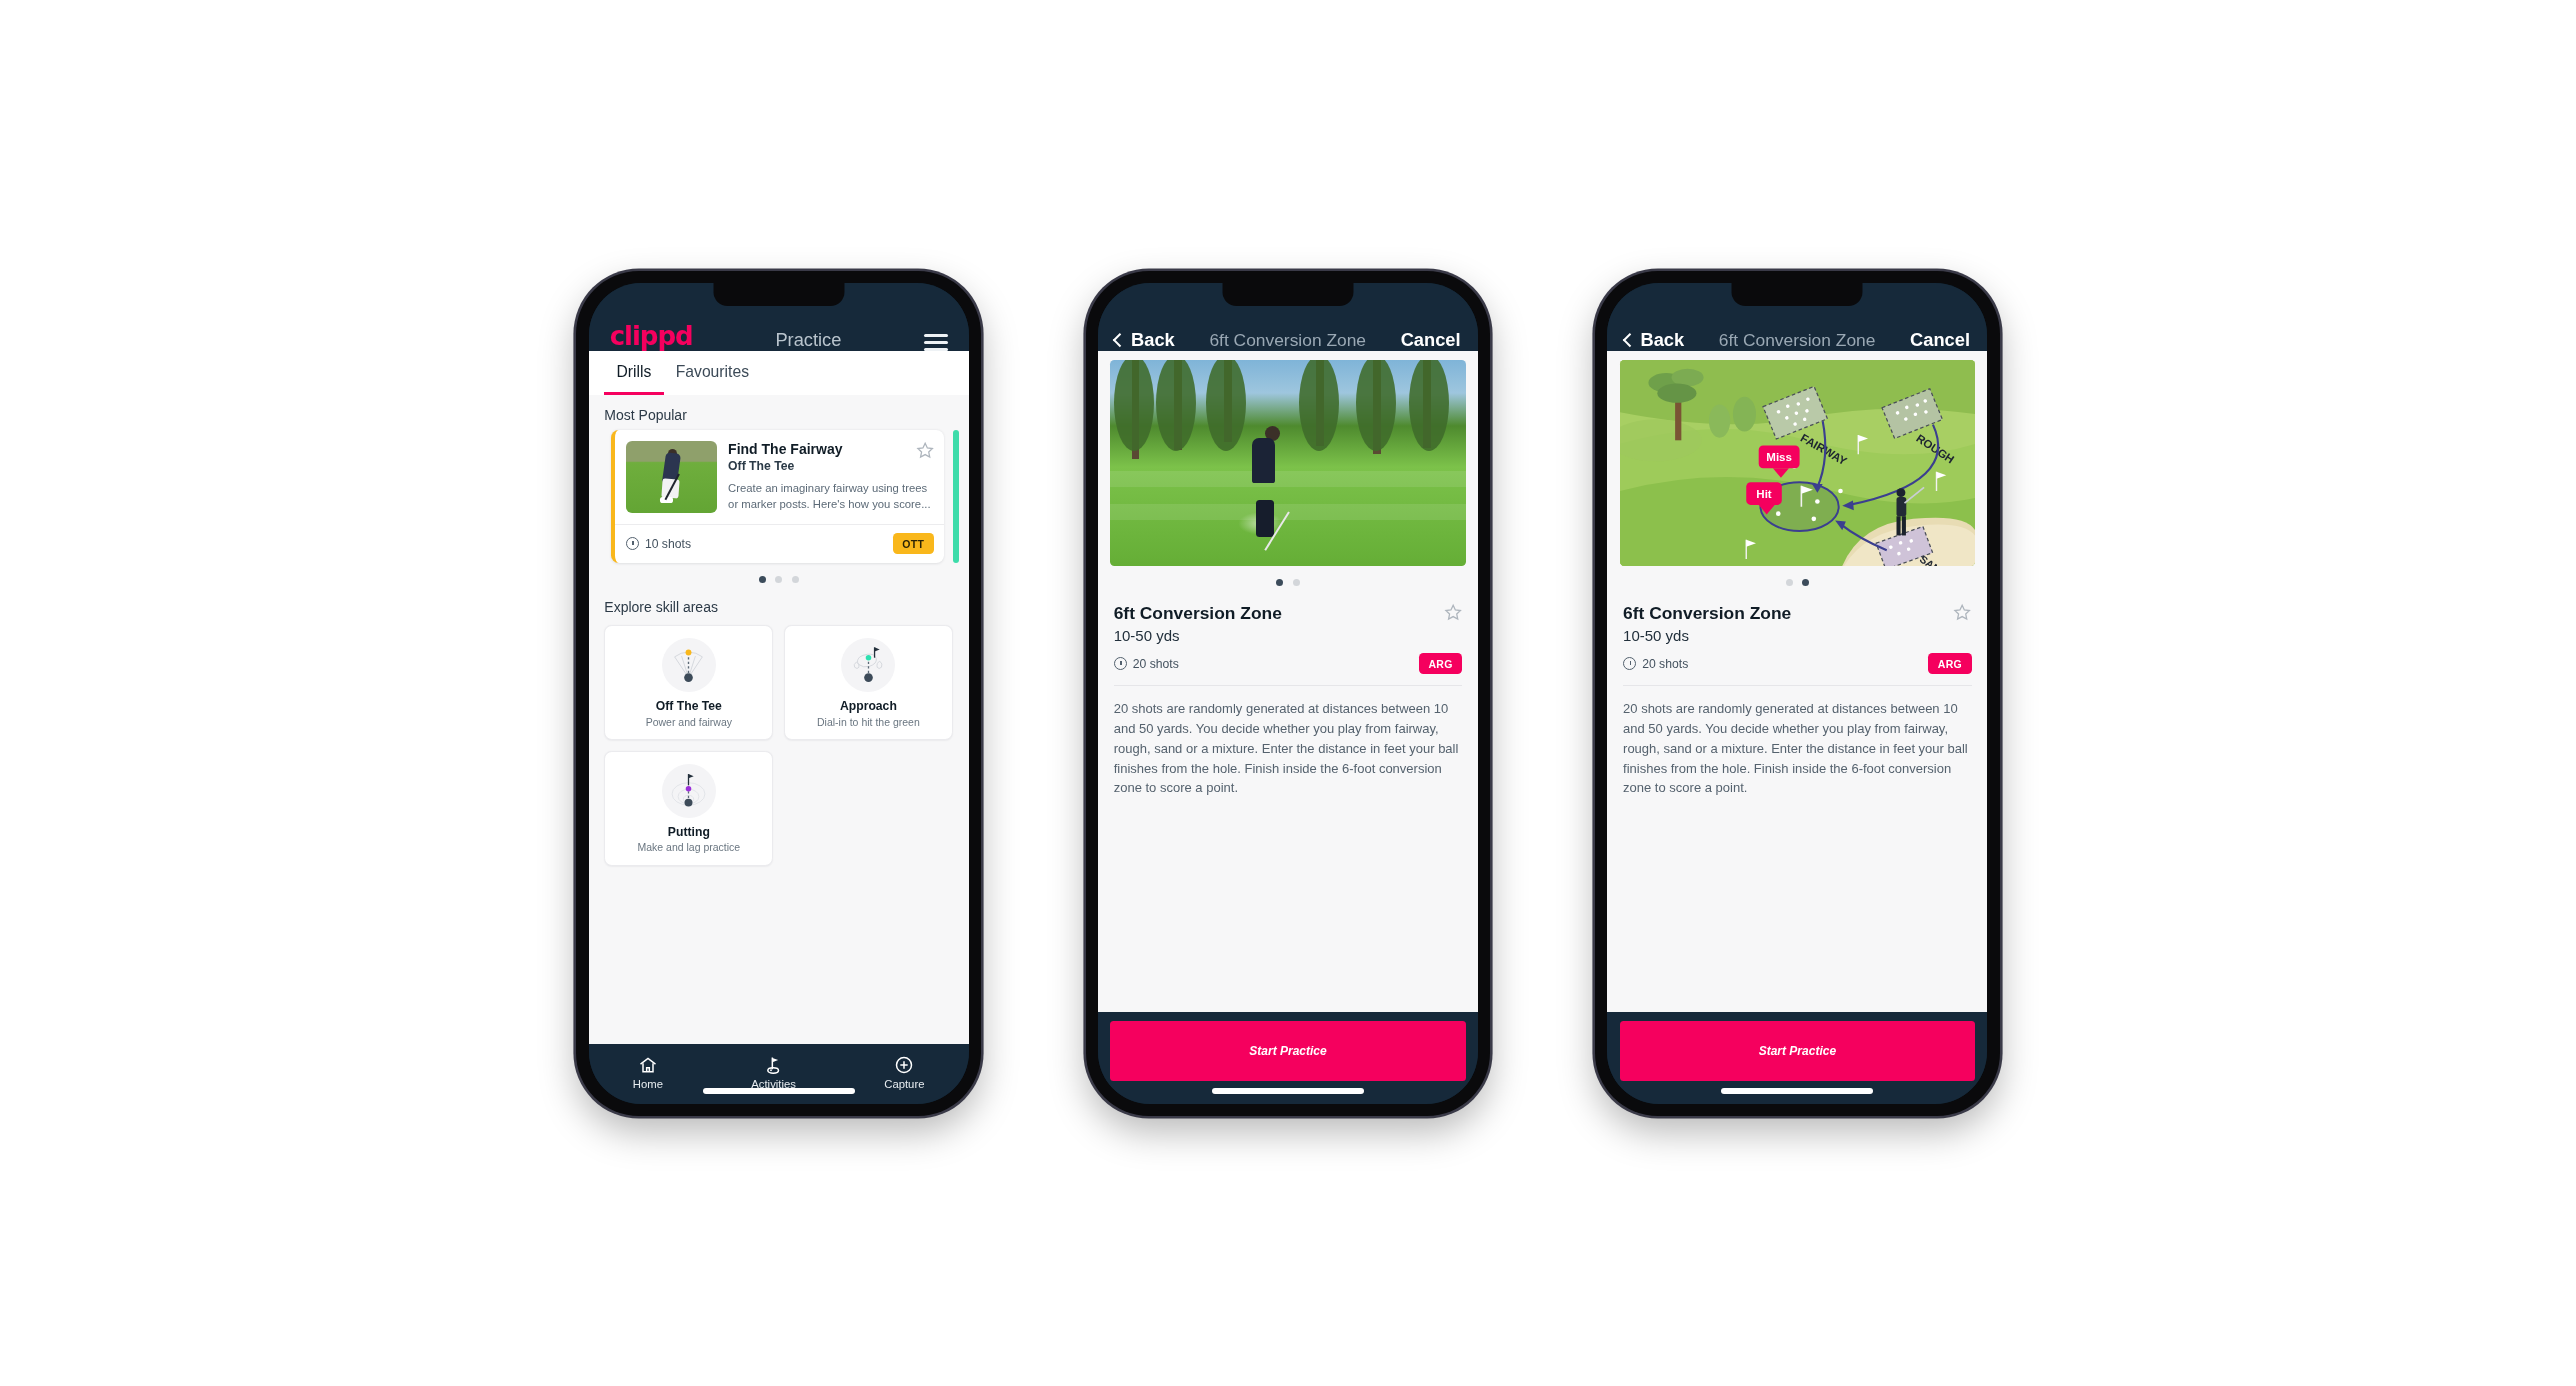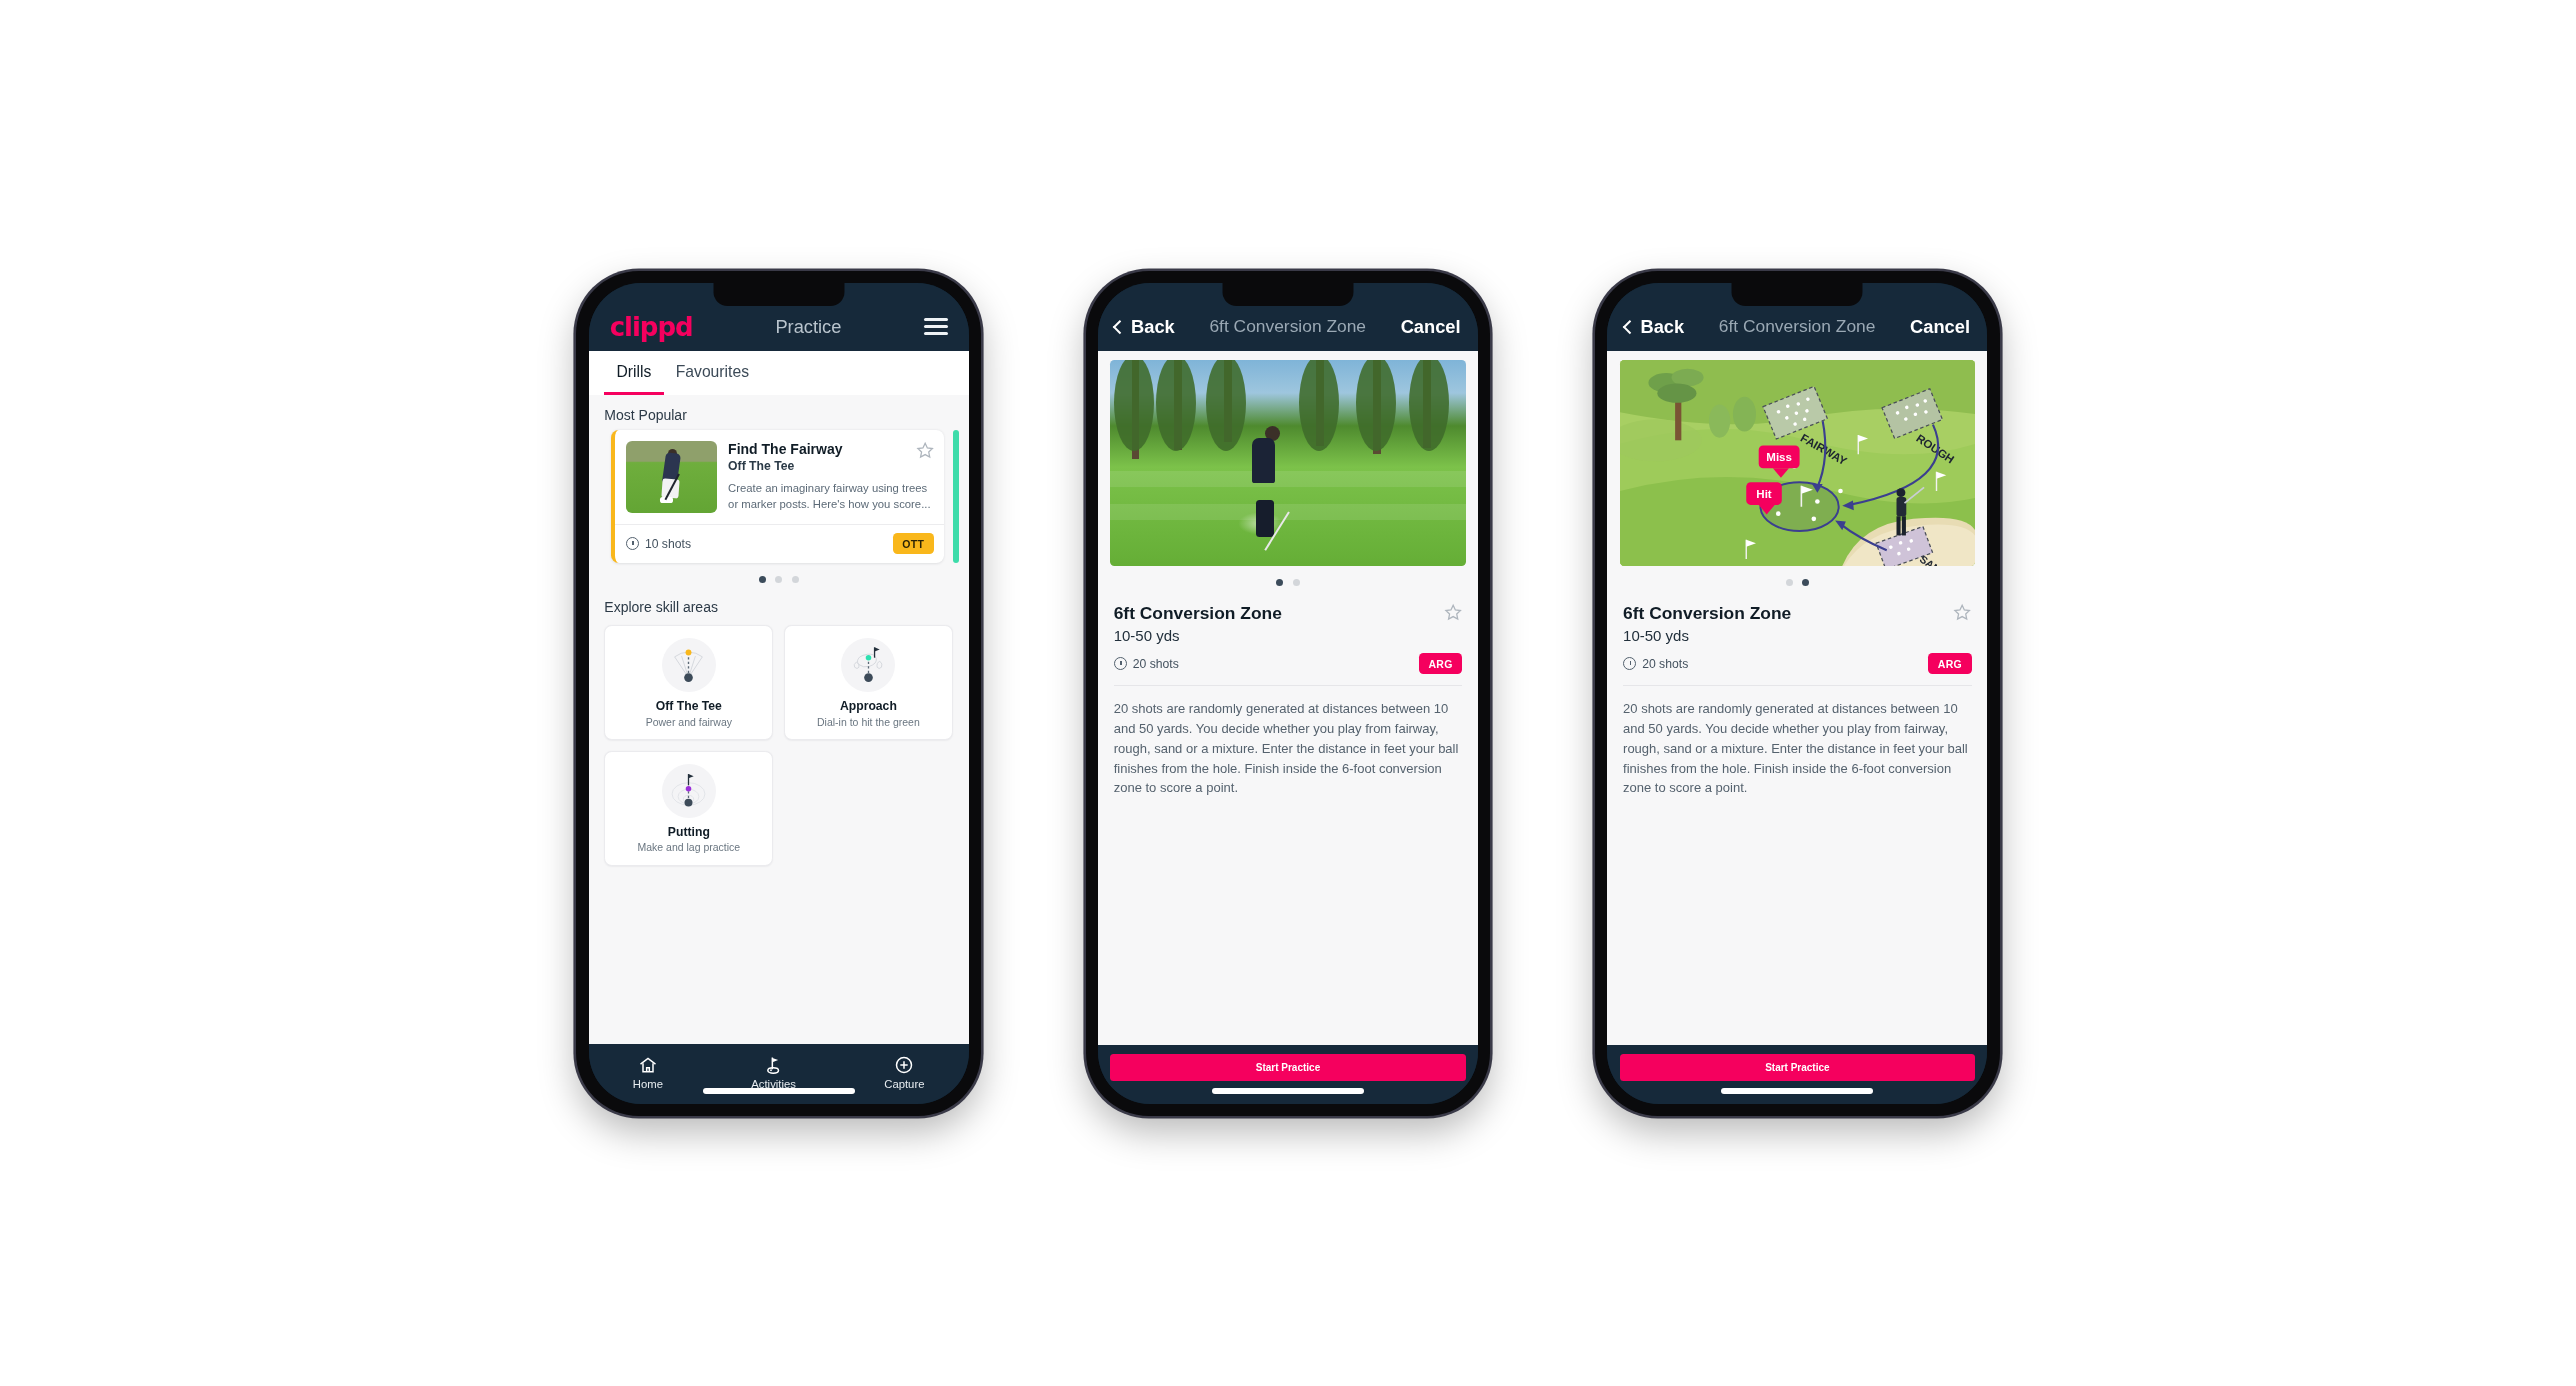--- a/index.html
+++ b/index.html
@@ -43,21 +43,21 @@
   
   .p1 { }
   .p1 .phone-inner { width: 380px; height: 821px; }
   
   .p2 .phone-inner, .p3 .phone-inner { width: 380px; height: 821px; }
 
   
   .topbar {
     background: #16293a;
     height: 68px;
-    display: flex; align-items: center;
+    display: flex; align-items: flex-end;
     padding: 19px 21px 0 21px;
     flex: none;
     position: relative;
     z-index: 20;
   }
   .logo {
     color: #f5005e;
     font-size: 26px;
     font-weight: bold;
     letter-spacing: -1px;
@@ -193,22 +193,22 @@
   .d-title-row { display: flex; align-items: flex-start; justify-content: space-between; }
   .d-title { font-size: 17.4px; font-weight: bold; color: #101c26; }
   .d-sub { font-size: 15px; color: #22303c; margin-top: 2.6px; }
   .d-meta { display: flex; align-items: center; justify-content: space-between; margin-top: 9.6px; }
   .d-sep { height: 0.9px; background: #e6e6e9; margin: 11.3px 0 0 0; }
   .d-desc { font-size: 13px; line-height: 1.52; color: #55626e; padding: 13px 0 0 0; }
 
   .cta-wrap { background: #16293a; padding: 8.7px 12.2px 23px 12.2px; flex: none; position: relative; z-index: 20; }
   .cta {
     width: 100%; border: none; background: #f5005e; color: #ffffff;
-    font-size: 10px; font-weight: bold; padding: 8px 0; border-radius: 3.5px;
-    cursor: pointer; font-family: "Liberation Sans", sans-serif;
+    font-size: 12px; font-weight: bold; padding: 23px 0; border-radius: 3.5px;
+    cursor: pointer; font-family: "Liberation Sans", sans-serif; font-style: italic;
   }
 </style>
 </head>
 <body>
 
 <div class="stage">
 
   <div class="phone p1">
     <div class="phone-inner">
       <div class="notch"></div>

